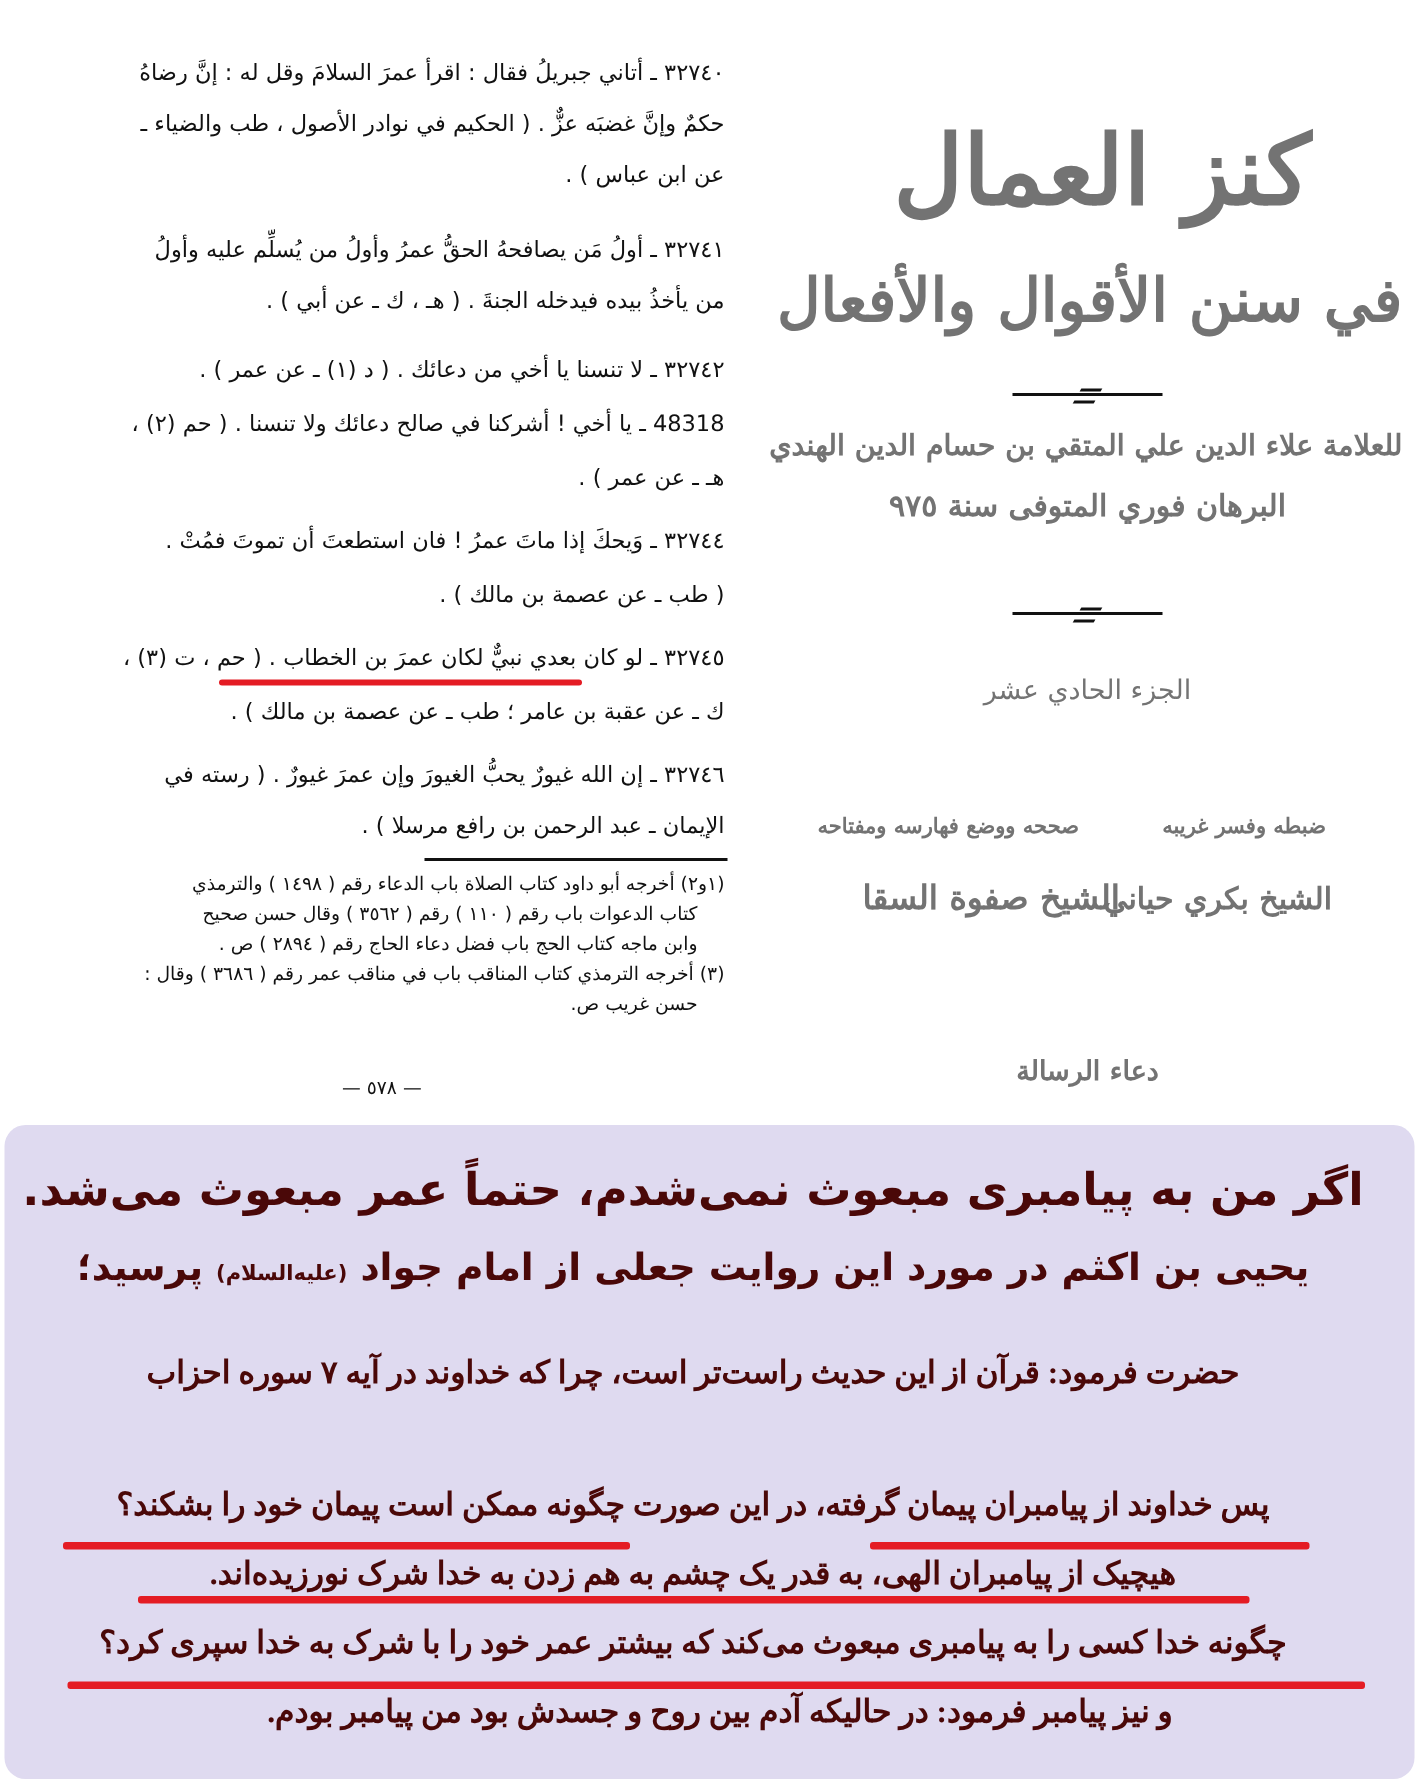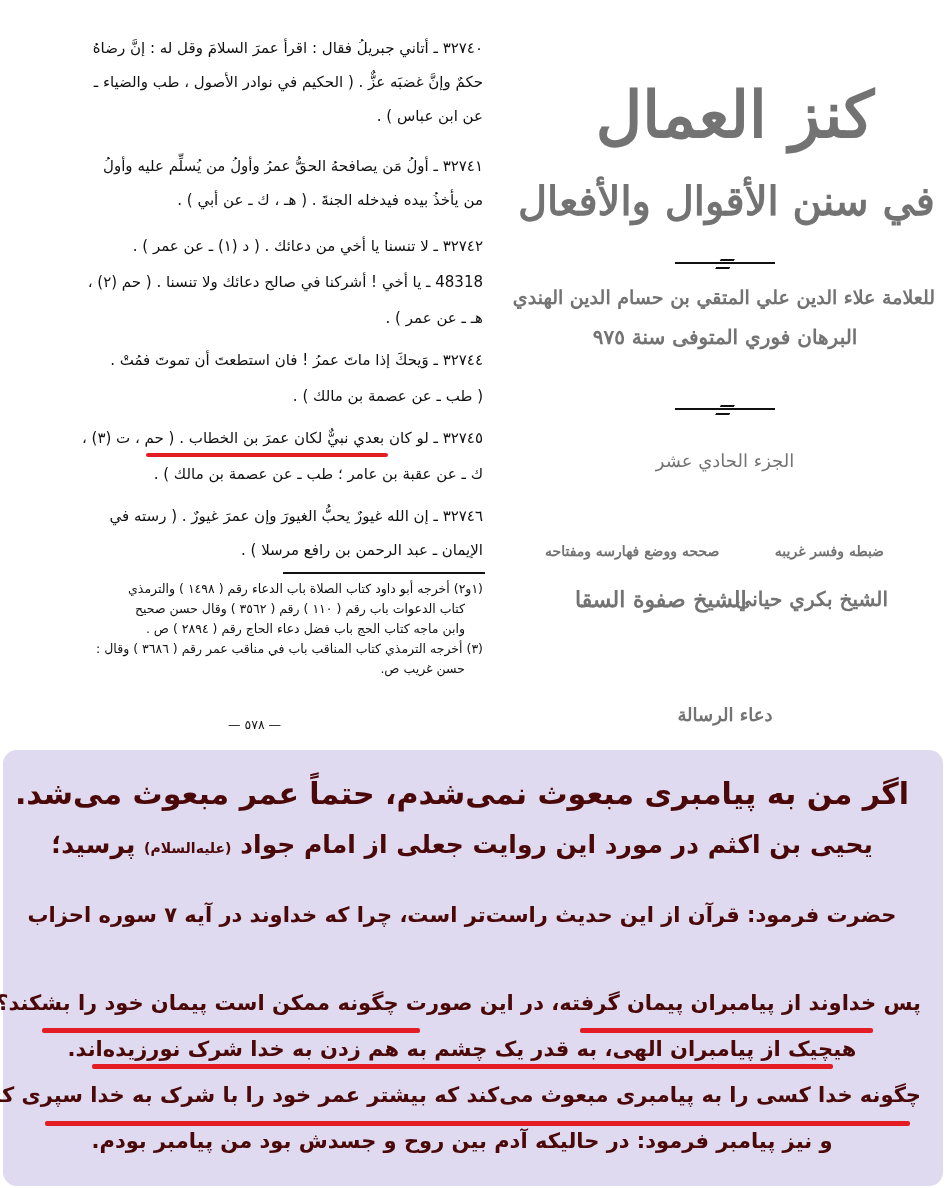--- a/index.html
+++ b/index.html
@@ -19,21 +19,21 @@
   .panel {
     position: absolute; left: 3px; top: 750px; width: 940px; height: 436px;
     background: #dfdaf0; border-radius: 14px;
   }
   .pline {
     position: absolute; direction: rtl; white-space: nowrap; color: #4a0808;
     font-family: "DejaVu Sans", sans-serif; font-weight: bold; text-align: center; left: 0; width: 918px;
   }
   .p-head { font-size: 30px; line-height: 40px; }
   .p-sub { font-size: 25px; line-height: 34px; }
-  .p-body { font-size: 21px; line-height: 30px; }
+  .p-body { font-size: 21px; line-height: 30px; font-family: Liberation Serif, serif; }
   .small-honor { font-size: 14px; font-weight: bold; }
 </style>
 </head>
 <body>
 
 <div class="left-page">
 
   <div class="hline" style="right:22px; top:38px;">٣٢٧٤٠ ـ أتاني جبريلُ فقال : اقرأ عمرَ السلامَ وقل له : إنَّ رضاهُ</div>
   <div class="hline" style="right:22px; top:72px;">حكمٌ وإنَّ غضبَه عزٌّ . ( الحكيم في نوادر الأصول ، طب والضياء ـ</div>
   <div class="hline" style="right:22px; top:106px;">عن ابن عباس ) .</div>
@@ -99,14 +99,14 @@
   <div class="pline p-body" style="top:238px;">پس خداوند از پیامبران پیمان گرفته، در این صورت چگونه ممکن است پیمان خود را بشکند؟</div>
   <div class="red-under" style="left:39px; top:278px; width:378px; height:5px;"></div>
   <div class="red-under" style="left:577px; top:278px; width:293px; height:5px;"></div>
 
   <div class="pline p-body" style="top:284px;">هیچیک از پیامبران الهی، به قدر یک چشم به هم زدن به خدا شرک نورزیده‌اند.</div>
   <div class="red-under" style="left:89px; top:314px; width:741px; height:5px;"></div>
 
   <div class="pline p-body" style="top:330px;">چگونه خدا کسی را به پیامبری مبعوث می‌کند که بیشتر عمر خود را با شرک به خدا سپری کرد؟</div>
   <div class="red-under" style="left:42px; top:371px; width:865px; height:5px;"></div>
 
-  <div class="pline p-body" style="top:376px;">و نیز پیامبر فرمود: در حالیکه آدم بین روح و جسدش بود من پیامبر بودم.</div>
+  <div class="pline p-body" style="top:376px;padding-left:18px;">و نیز پیامبر فرمود: در حالیکه آدم بین روح و جسدش بود من پیامبر بودم.</div>
 </div>
 
 </body></html>

